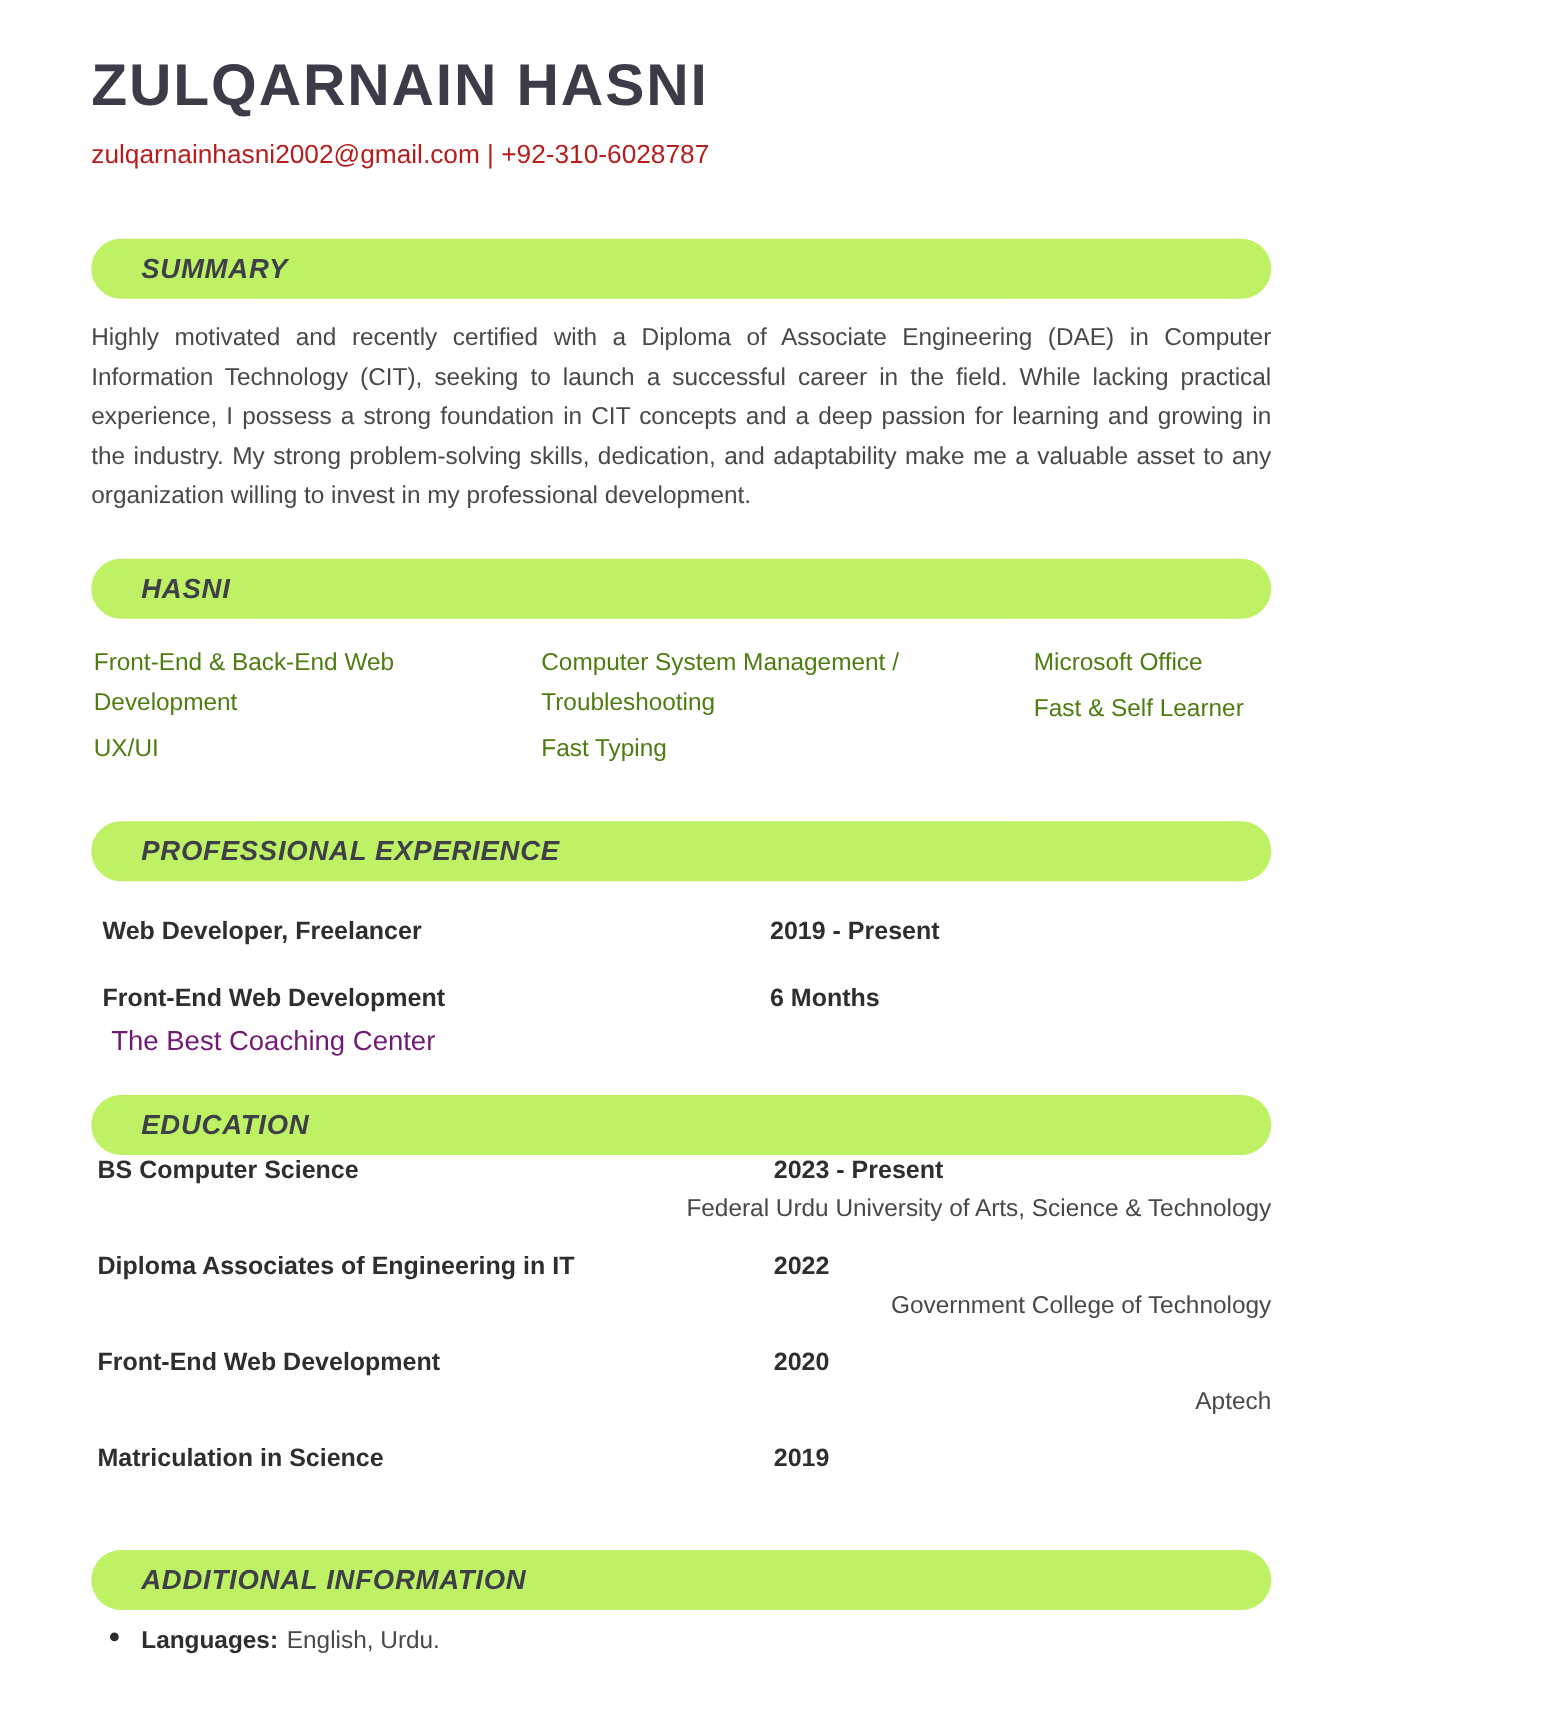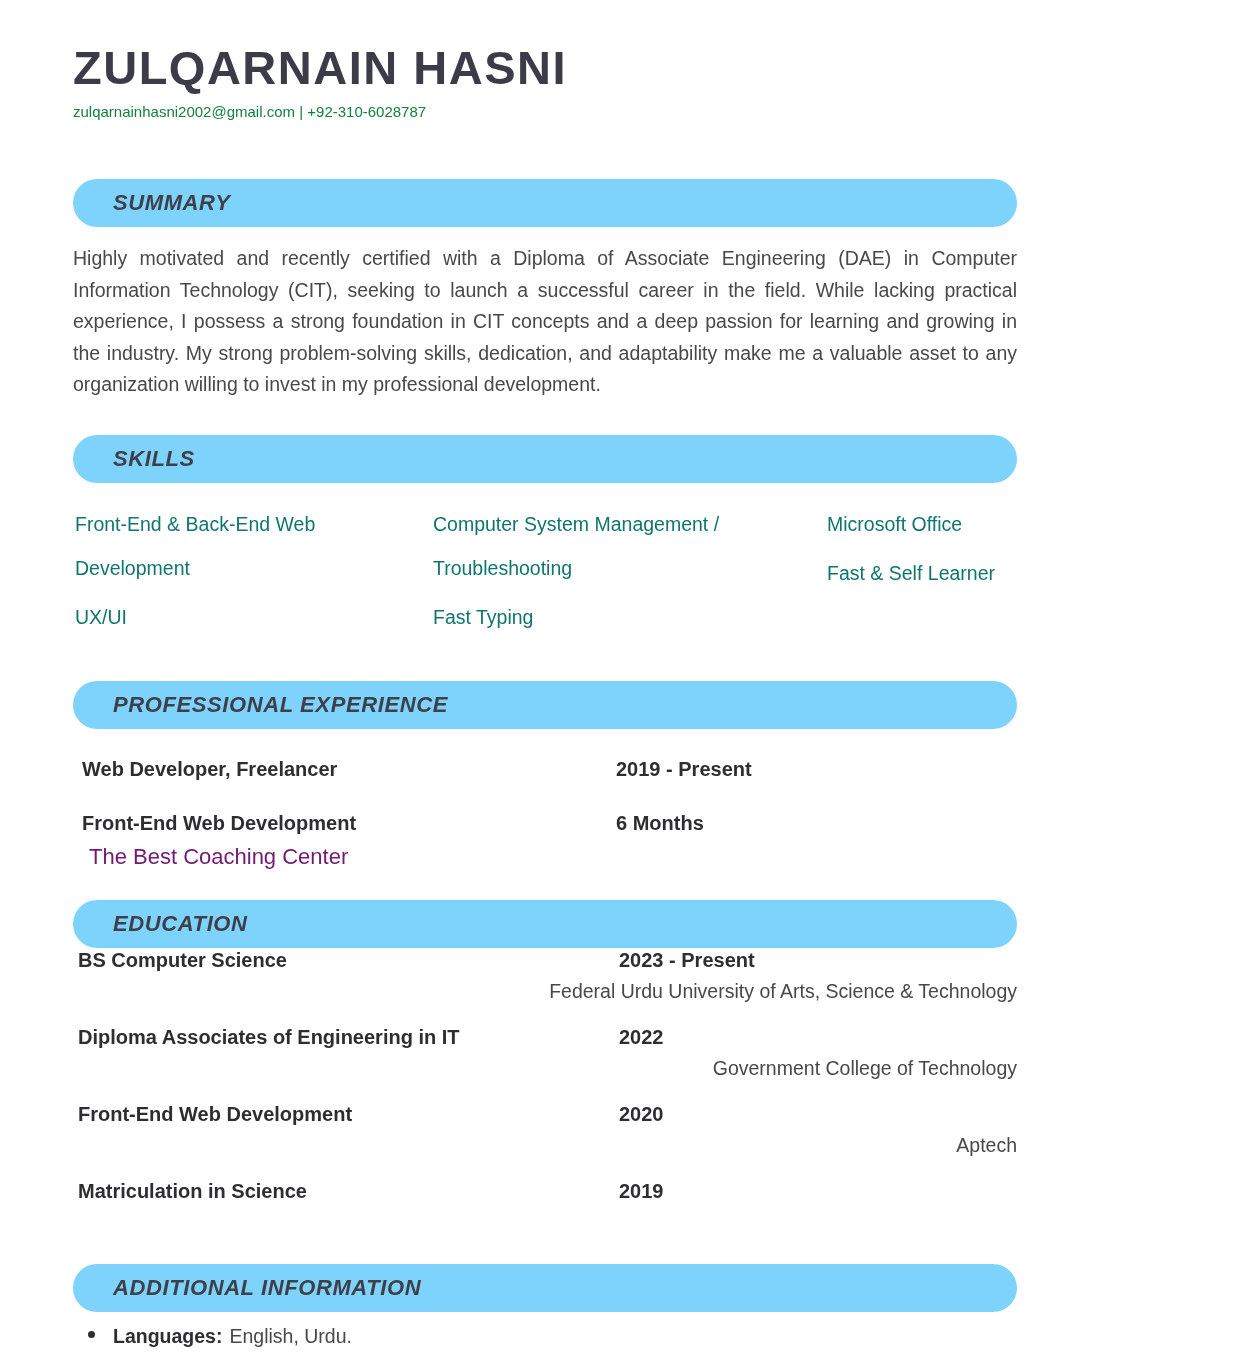--- a/index.html
+++ b/index.html
@@ -18,28 +18,28 @@
     padding: 42px 73px 0 73px;
   }
   .candidate-name {
     font-size: 47px;
     font-weight: 800;
     letter-spacing: 1.5px;
     color: #3b3c48;
     line-height: 52px;
   }
   .contact-line {
-    margin-top: 6px;
-    font-size: 15px;
-    color: #15803d;
+    margin-top: 18px;
+    font-size: 21px;
+    color: #b91c1c;
     line-height: 24px;
   }
   .section-bar {
     height: 48px;
-    background: #7dd3fc;
+    background: #bef264;
     border-radius: 26px;
     display: flex;
     align-items: center;
     padding-left: 40px;
   }
   .section-title {
     font-size: 22px;
     font-weight: 700;
     font-style: italic;
     letter-spacing: 0.6px;
@@ -60,22 +60,22 @@
   }
 
   .skills-grid {
     margin-top: 19px;
     display: grid;
     grid-template-columns: 358px 394px auto;
     padding-left: 2px;
   }
   .skill-item {
     font-size: 19.5px;
-    line-height: 44px;
-    color: #0f766e;
+    line-height: 32px;
+    color: #4d7c0f;
     margin-bottom: 5px;
   }
   .skills-col-1 .skill-item { max-width: 245px; }
   .skills-col-2 .skill-item { max-width: 342px; }
 
   .entries { margin-top: 28px; padding-left: 9px; }
   .entry-row {
     display: grid;
     grid-template-columns: 534px auto;
     align-items: baseline;
@@ -153,21 +153,21 @@
     <span>|</span>
     <span>+92-310-6028787</span>
   </div>
 
   <div class="section-bar bar-summary">
     <span class="section-title">SUMMARY</span>
   </div>
   <p class="summary-body">Highly motivated and recently certified with a Diploma of Associate Engineering (DAE) in Computer Information Technology (CIT), seeking to launch a successful career in the field. While lacking practical experience, I possess a strong foundation in CIT concepts and a deep passion for learning and growing in the industry. My strong problem-solving skills, dedication, and adaptability make me a valuable asset to any organization willing to invest in my professional development.</p>
 
   <div class="section-bar bar-skills">
-    <span class="section-title">SKILLS</span>
+    <span class="section-title">HASNI</span>
   </div>
   <div class="skills-grid">
     <div class="skills-col-1">
       <div class="skill-item">Front-End &amp; Back-End Web Development</div>
       <div class="skill-item">UX/UI</div>
     </div>
     <div class="skills-col-2">
       <div class="skill-item">Computer System Management / Troubleshooting</div>
       <div class="skill-item">Fast Typing</div>
     </div>

